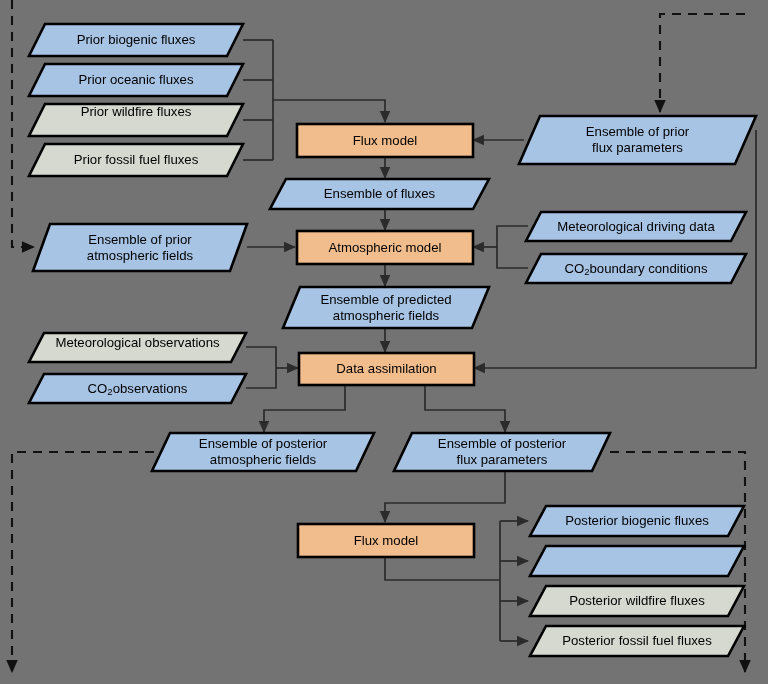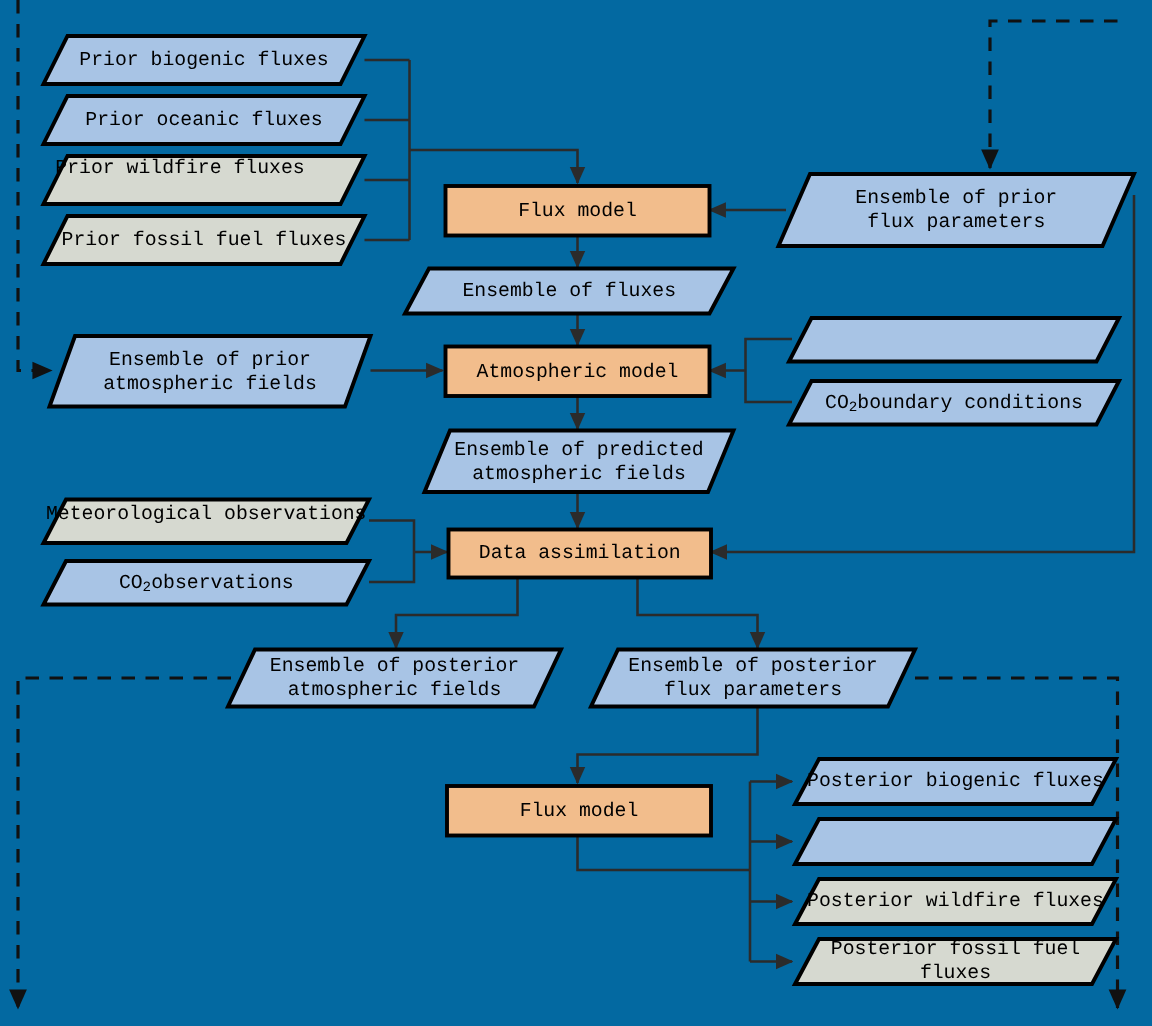--- a/index.html
+++ b/index.html
@@ -4,22 +4,22 @@
 <style>
   html, body {
     margin: 0;
     padding: 0;
     background: #ffffff;
   }
   #canvas {
     position: relative;
     width: 768px;
     height: 684px;
-    background: #0369a1;
-    font-family: Liberation Mono, monospace;
+    background: #737373;
+    font-family: Liberation Sans, sans-serif;
     overflow: hidden;
   }
   #flow-svg {
     position: absolute;
     left: 0;
     top: 0;
     width: 768px;
     height: 684px;
   }
   .node-label {
@@ -146,36 +146,37 @@
       <polygon points="546,546 744,546 728,576 530,576" fill="#a8c4e5"></polygon>
       <polygon points="546,586 744,586 728,616 530,616" fill="#d6d9d0"></polygon>
       <polygon points="546,626 744,626 728,656 530,656" fill="#d6d9d0"></polygon>
     </g>
   </svg>
 
   <div class="node-label" style="left:29px;  top:24px;  width:214px; height:32px;">Prior biogenic fluxes</div>
 
   <div class="node-label" style="left:29px;  top:64px;  width:214px; height:32px;">Prior oceanic fluxes</div>
 
-  <div class="node-label" style="left:13px;  top:104px; width:214px; height:15px;">Prior wildfire fluxes</div>
+  <div class="node-label" style="left:29px;  top:104px; width:214px; height:15px;">Prior wildfire fluxes</div>
 
   <div class="node-label" style="left:29px;  top:144px; width:214px; height:32px;">Prior fossil fuel fluxes</div>
 
   <div class="node-label" style="left:297px; top:124px; width:176px; height:33px;">Flux model</div>
 
   <div class="node-label" style="left:519px; top:116px; width:237px; height:48px;">Ensemble of prior
 flux parameters</div>
 
   <div class="node-label" style="left:270px; top:179px; width:219px; height:30px;">Ensemble of fluxes</div>
 
   <div class="node-label" style="left:33px;  top:224px; width:214px; height:47px;">Ensemble of prior
 atmospheric fields</div>
 
   <div class="node-label" style="left:297px; top:231px; width:176px; height:33px;border-radius:10px;">Atmospheric model</div>
 
+  <div class="node-label" style="left:526px; top:212px; width:220px; height:29px;">Meteorological driving data</div>
 
   <div class="node-label" style="left:526px; top:254px; width:220px; height:29px;">CO<sub>2</sub> boundary conditions</div>
 
   <div class="node-label" style="left:283px; top:287px; width:206px; height:41px;">Ensemble of predicted
 atmospheric fields</div>
 
   <div class="node-label" style="left:29px;  top:333px; width:217px; height:19px;">Meteorological observations</div>
 
   <div class="node-label" style="left:29px;  top:374px; width:217px; height:29px;">CO<sub>2</sub> observations</div>
 

